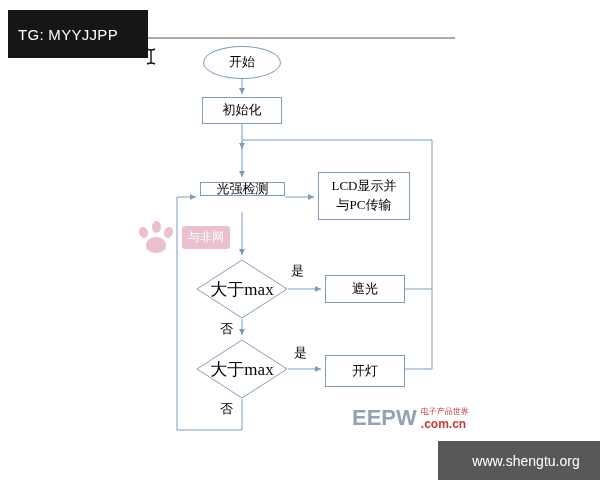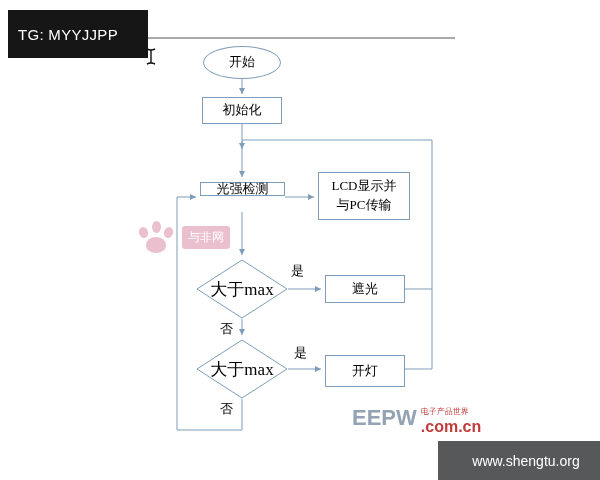--- a/index.html
+++ b/index.html
@@ -57,21 +57,21 @@
     font-family:"Liberation Sans","DejaVu Sans",sans-serif;
   }
   
   .wm-eepw{
     position:absolute;left:352px;top:407px;display:flex;align-items:flex-start;gap:4px;
     pointer-events:none;font-family:"Liberation Sans","DejaVu Sans",sans-serif;
   }
   .wm-eepw .eepw-main{font-size:22px;font-weight:bold;color:#93a3b3;line-height:1;}
   .wm-eepw .eepw-col{display:flex;flex-direction:column;align-items:flex-start;}
   .wm-eepw .eepw-tagline{font-size:8px;color:#c23b3b;line-height:1.2;}
-  .wm-eepw .eepw-domain{font-size:16px;color:#c23b3b;font-weight:bold;line-height:1.2;text-align:center;}
+  .wm-eepw .eepw-domain{font-size:12px;color:#c23b3b;font-weight:bold;line-height:1.2;text-align:center;}
 </style>
 </head>
 <body>
 
 <div id="stage">
 
   <svg class="connectors" width="600" height="480">
     <defs>
       <marker id="arr" markerWidth="8" markerHeight="8" refX="6" refY="3" orient="auto">
         <path d="M0,0 L6,3 L0,6 Z" fill="#7f9db9"></path>

